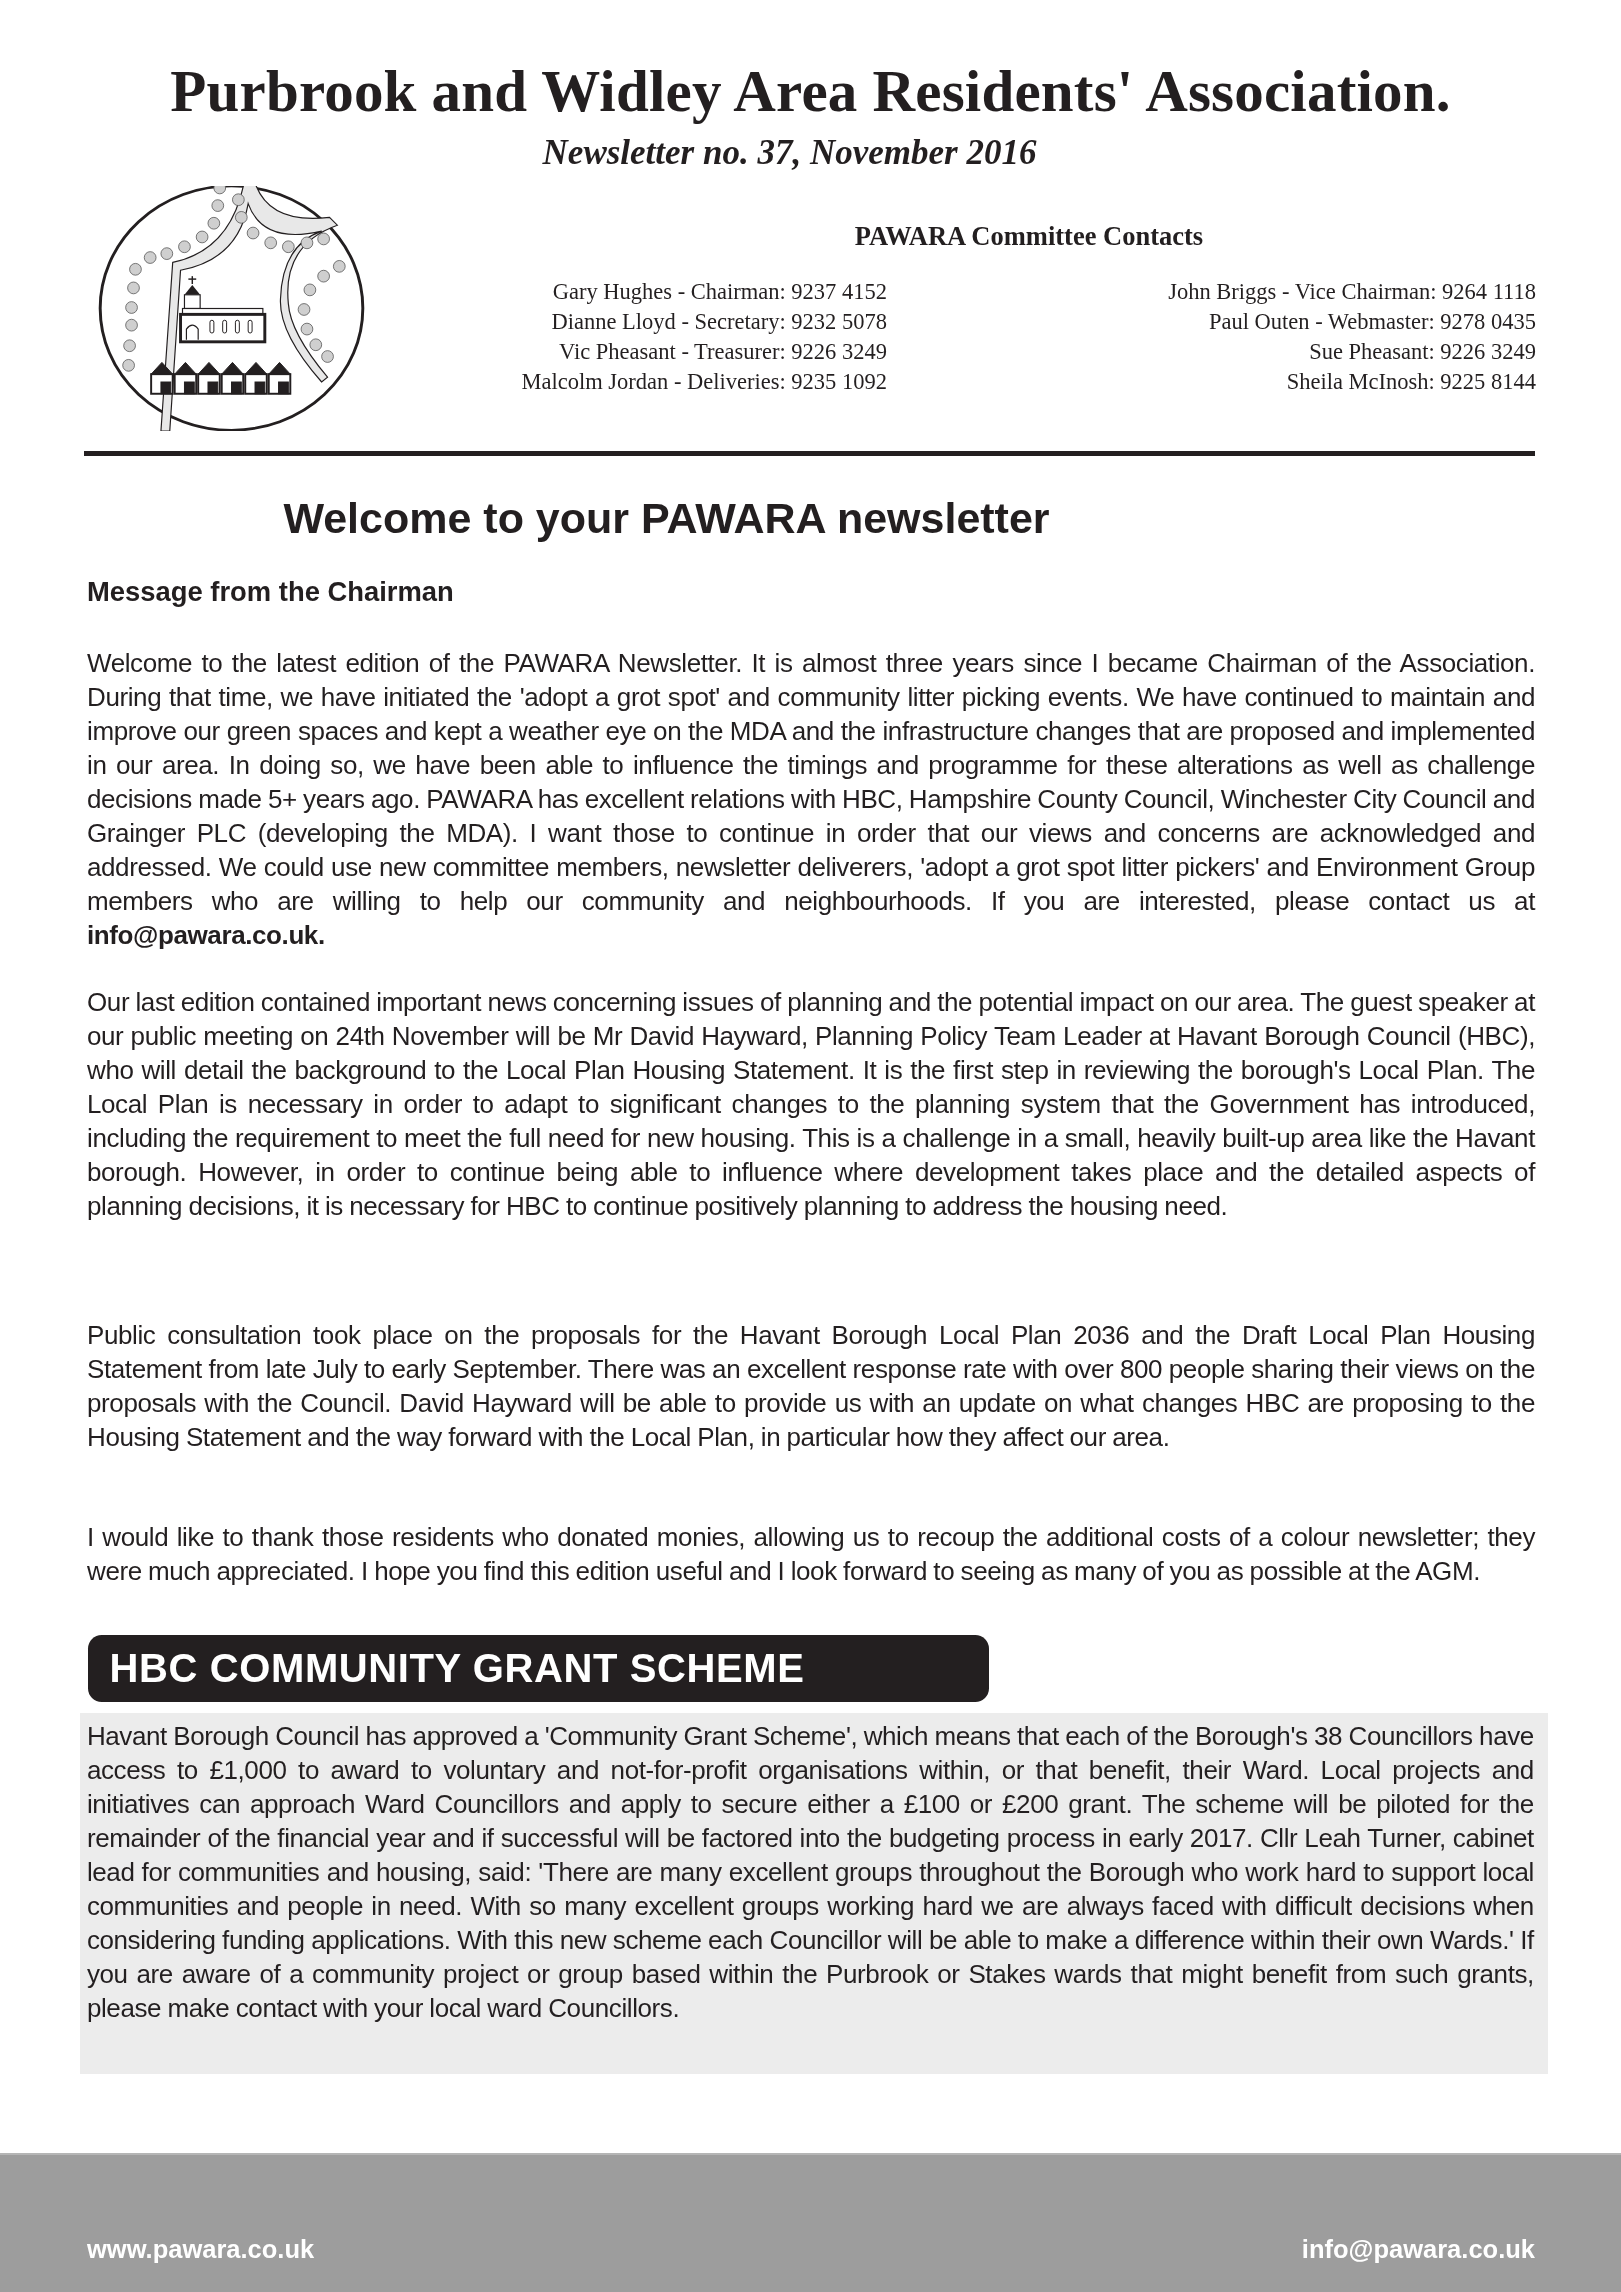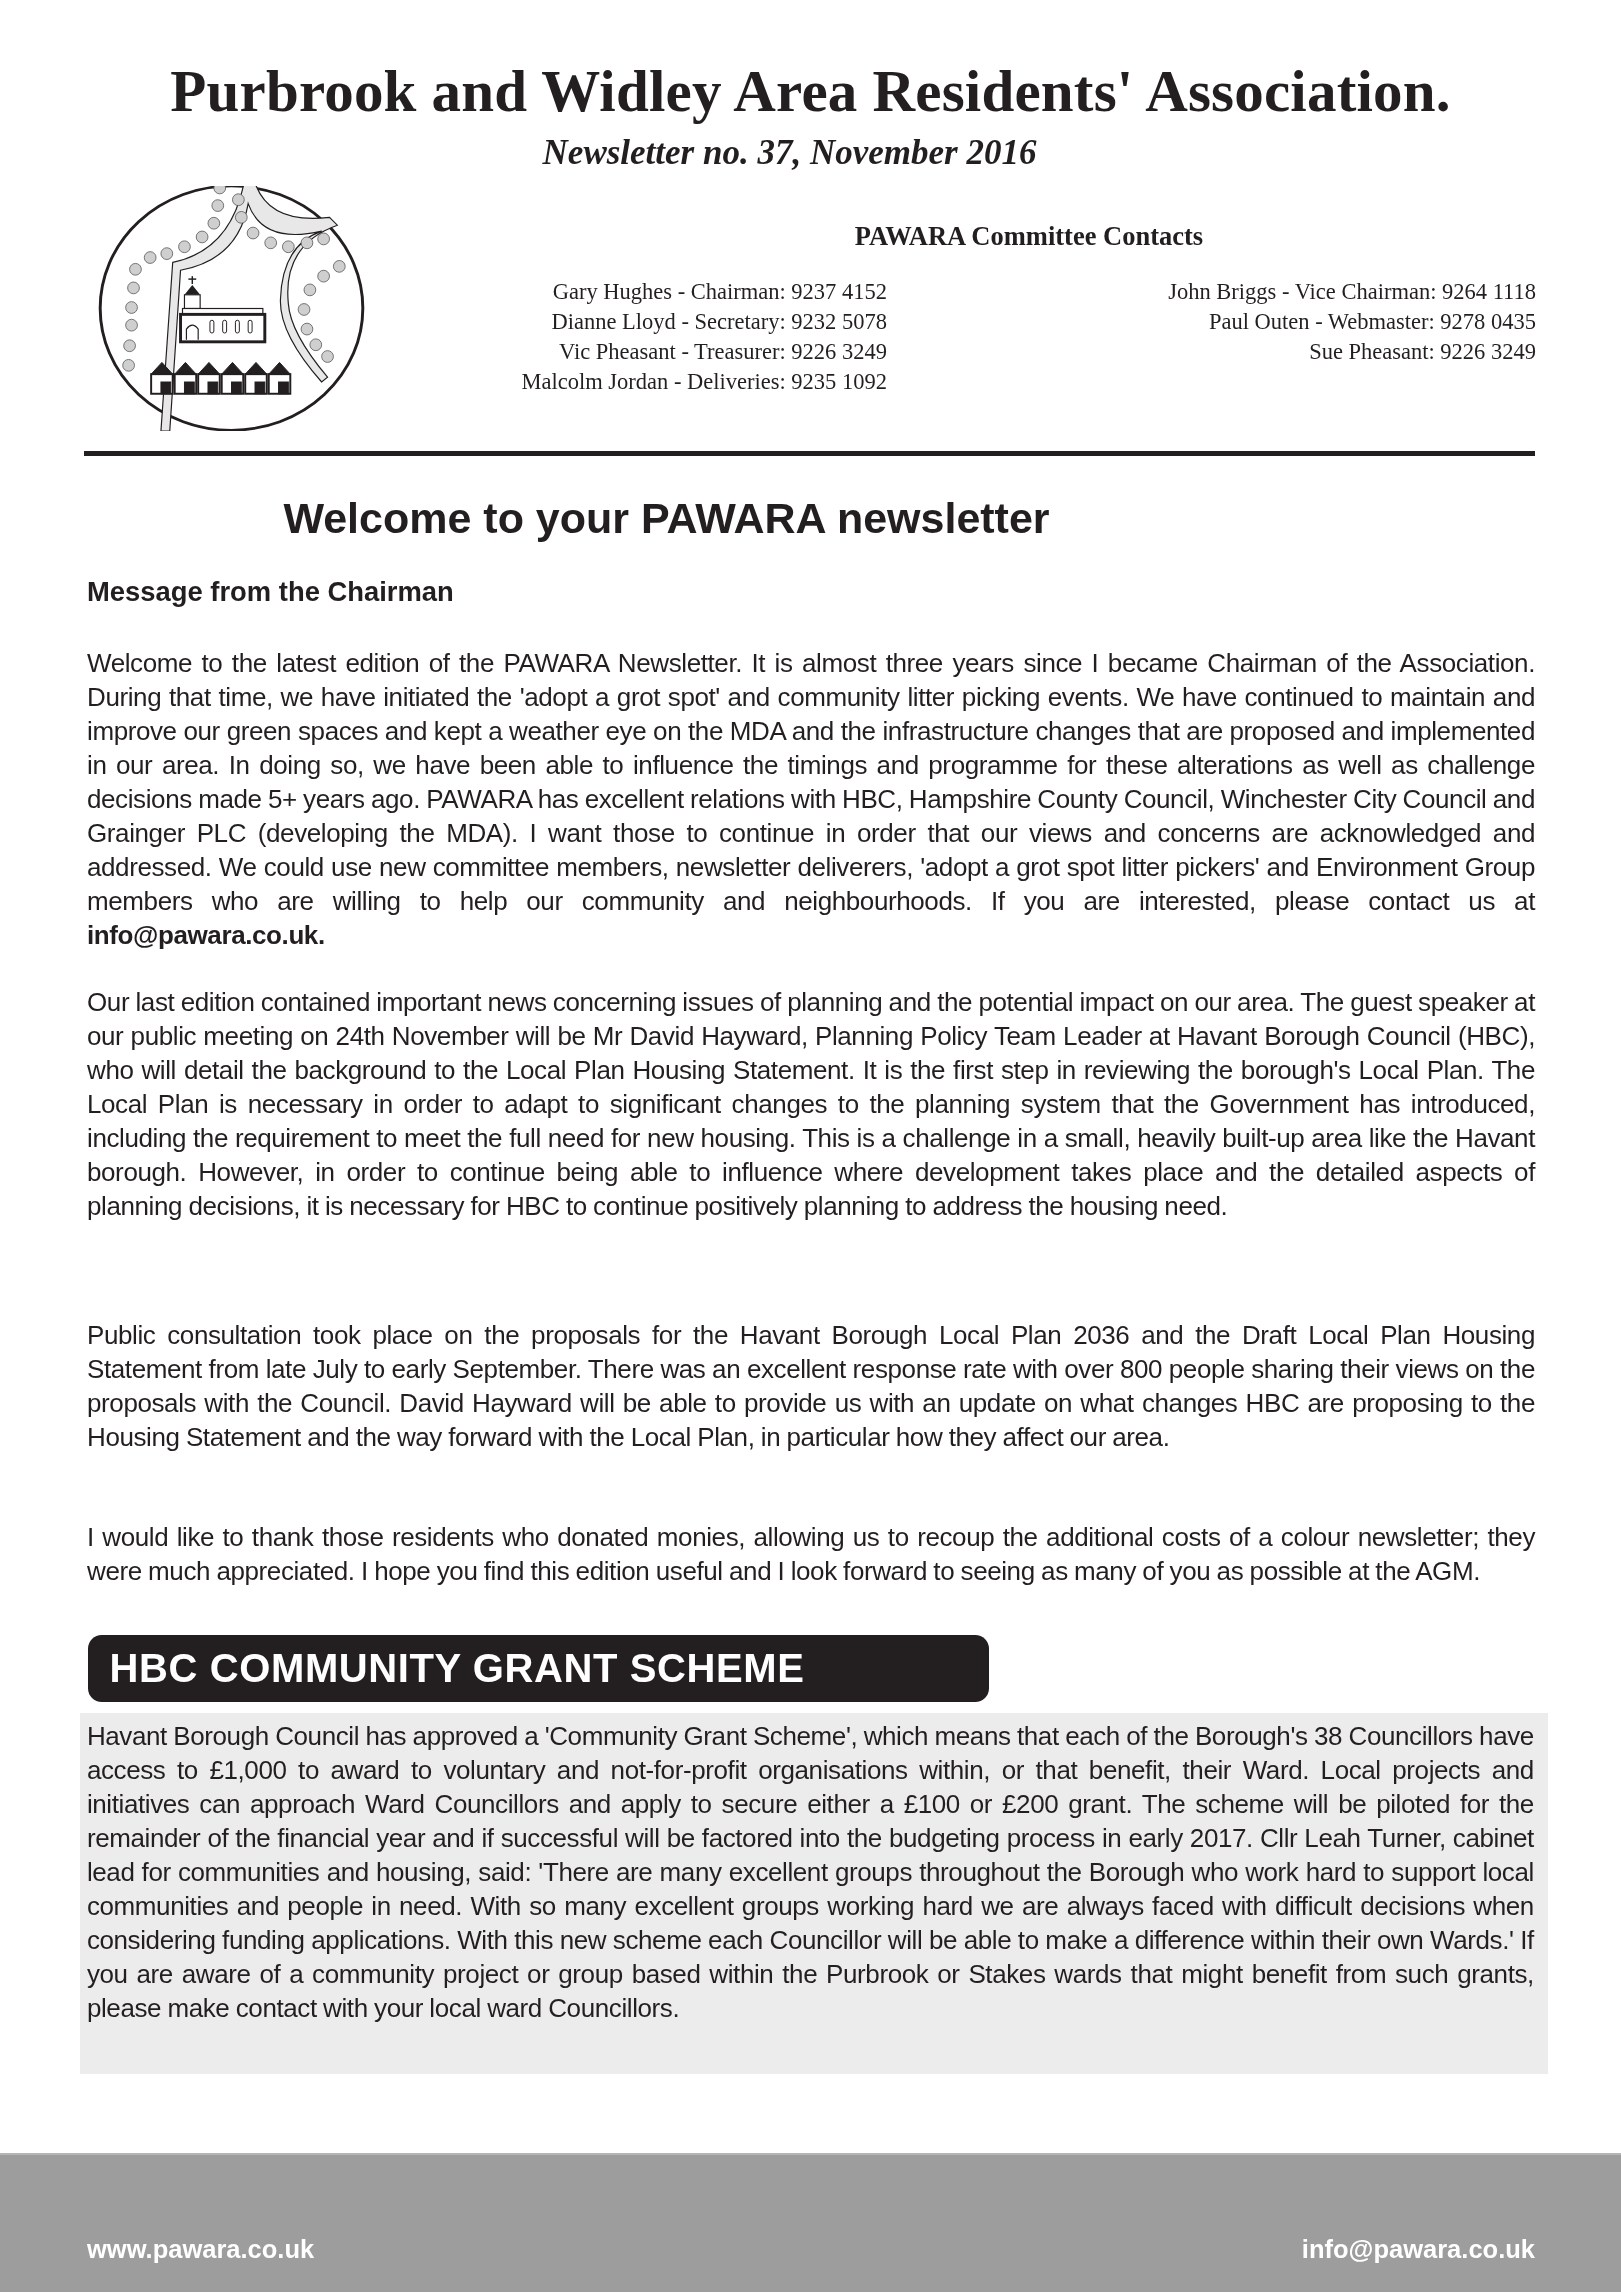--- a/index.html
+++ b/index.html
@@ -137,20 +137,21 @@
 <div class="contacts-left serif">
   <span class="contact-line">Gary Hughes - Chairman: 9237 4152</span>
   <span class="contact-line">Dianne Lloyd - Secretary: 9232 5078</span>
   <span class="contact-line">Vic Pheasant - Treasurer: 9226 3249</span>
   <span class="contact-line">Malcolm Jordan - Deliveries: 9235 1092</span>
 </div>
 <div class="contacts-right serif">
   <span class="contact-line">John Briggs - Vice Chairman: 9264 1118</span>
   <span class="contact-line">Paul Outen - Webmaster: 9278 0435</span>
   <span class="contact-line">Sue Pheasant: 9226 3249</span>
+  <span class="contact-line">Sheila McInosh: 9225 8144</span>
 </div>
 
 <div class="rule"></div>
 
 <div class="welcome sans">Welcome to your PAWARA newsletter</div>
 <div class="msg-heading sans">Message from the Chairman</div>
 
 <div class="body-text p1 sans"><span>Welcome to the latest edition of the PAWARA Newsletter. It is almost three years since I became Chairman of the Association.  During that time, we have initiated the 'adopt a grot spot' and community litter picking events. We have continued to maintain and improve our green spaces and kept a weather eye on the MDA and the infrastructure changes that are proposed and implemented in our area.  In doing so, we have been able to influence the timings and programme for these alterations as well as challenge decisions made 5+ years ago. PAWARA has excellent relations with HBC, Hampshire County Council, Winchester City Council and Grainger PLC (developing the MDA). I want those to continue in order that our views and concerns are acknowledged and addressed.   We could use new committee members, newsletter deliverers, 'adopt a grot spot litter pickers' and Environment Group members who are willing to help our community and neighbourhoods. If you are interested, please contact us at </span><span class="email-strong">info@pawara.co.uk.</span></div>
 <div class="body-text p2 sans">Our last edition contained important news concerning issues of planning and the potential impact on our area. The guest speaker at our public meeting on 24th November will be Mr David Hayward, Planning Policy Team Leader at Havant Borough Council (HBC), who will detail the background to the Local Plan Housing Statement. It is the first step in reviewing the borough's Local Plan.  The Local Plan is necessary in order to adapt to significant changes to the planning system that the Government has introduced, including the requirement to meet the full need for new housing.  This is a challenge in a small, heavily built-up area like the Havant borough. However, in order to continue being able to influence where development takes place and the detailed aspects of planning decisions, it is necessary for HBC to continue positively planning to address the housing need.</div>
 <div class="body-text p3 sans">Public consultation took place on the proposals for the Havant Borough Local Plan 2036 and the Draft Local Plan Housing Statement from late July to early September. There was an excellent response rate with over 800 people sharing their views on the proposals with the Council. David Hayward will be able to provide us with an update on what changes HBC are proposing to the Housing Statement and the way forward with the Local Plan, in particular how they affect our area.</div>

